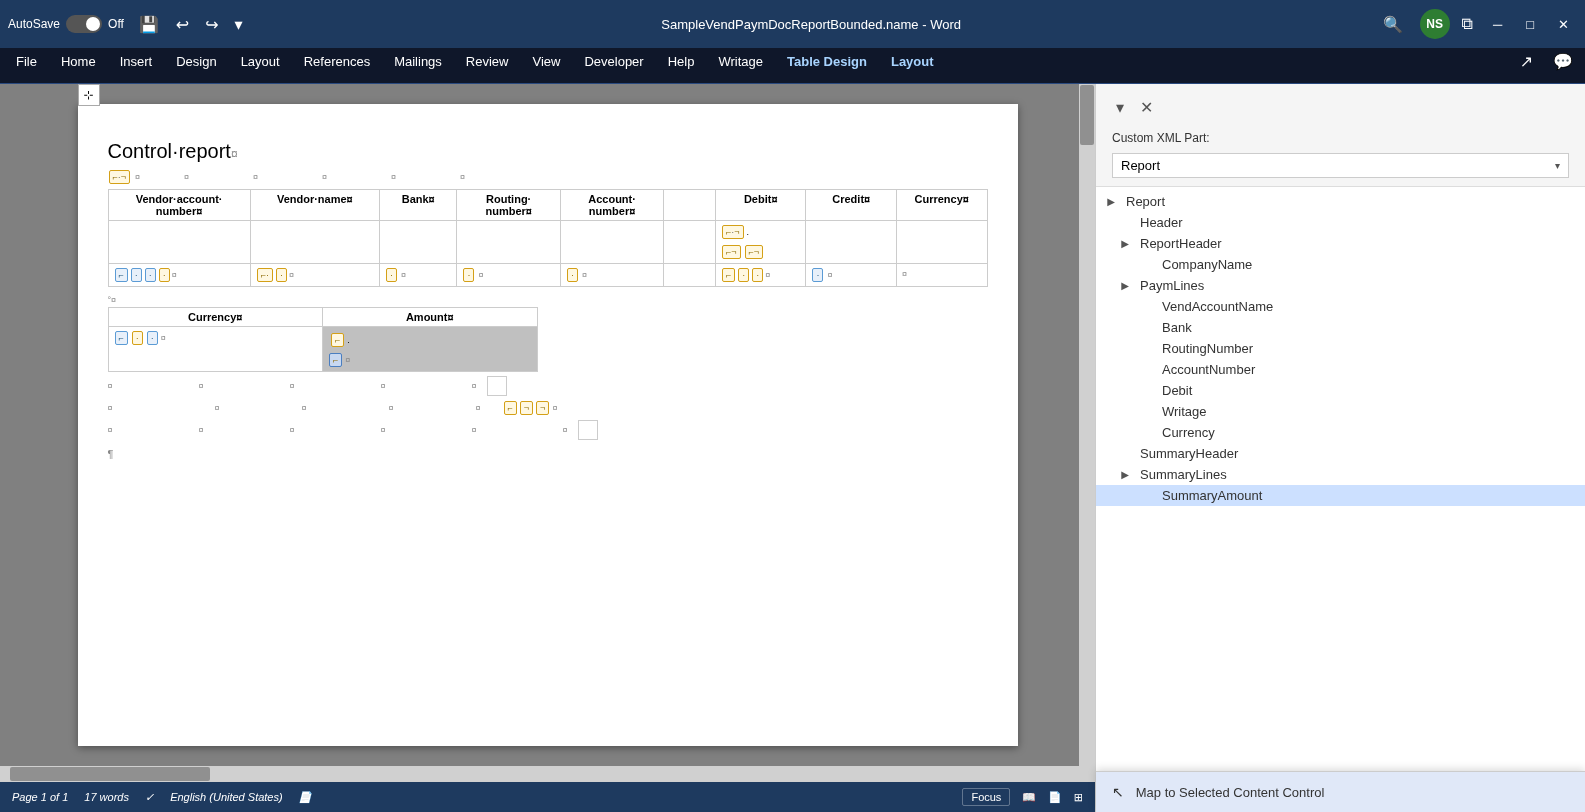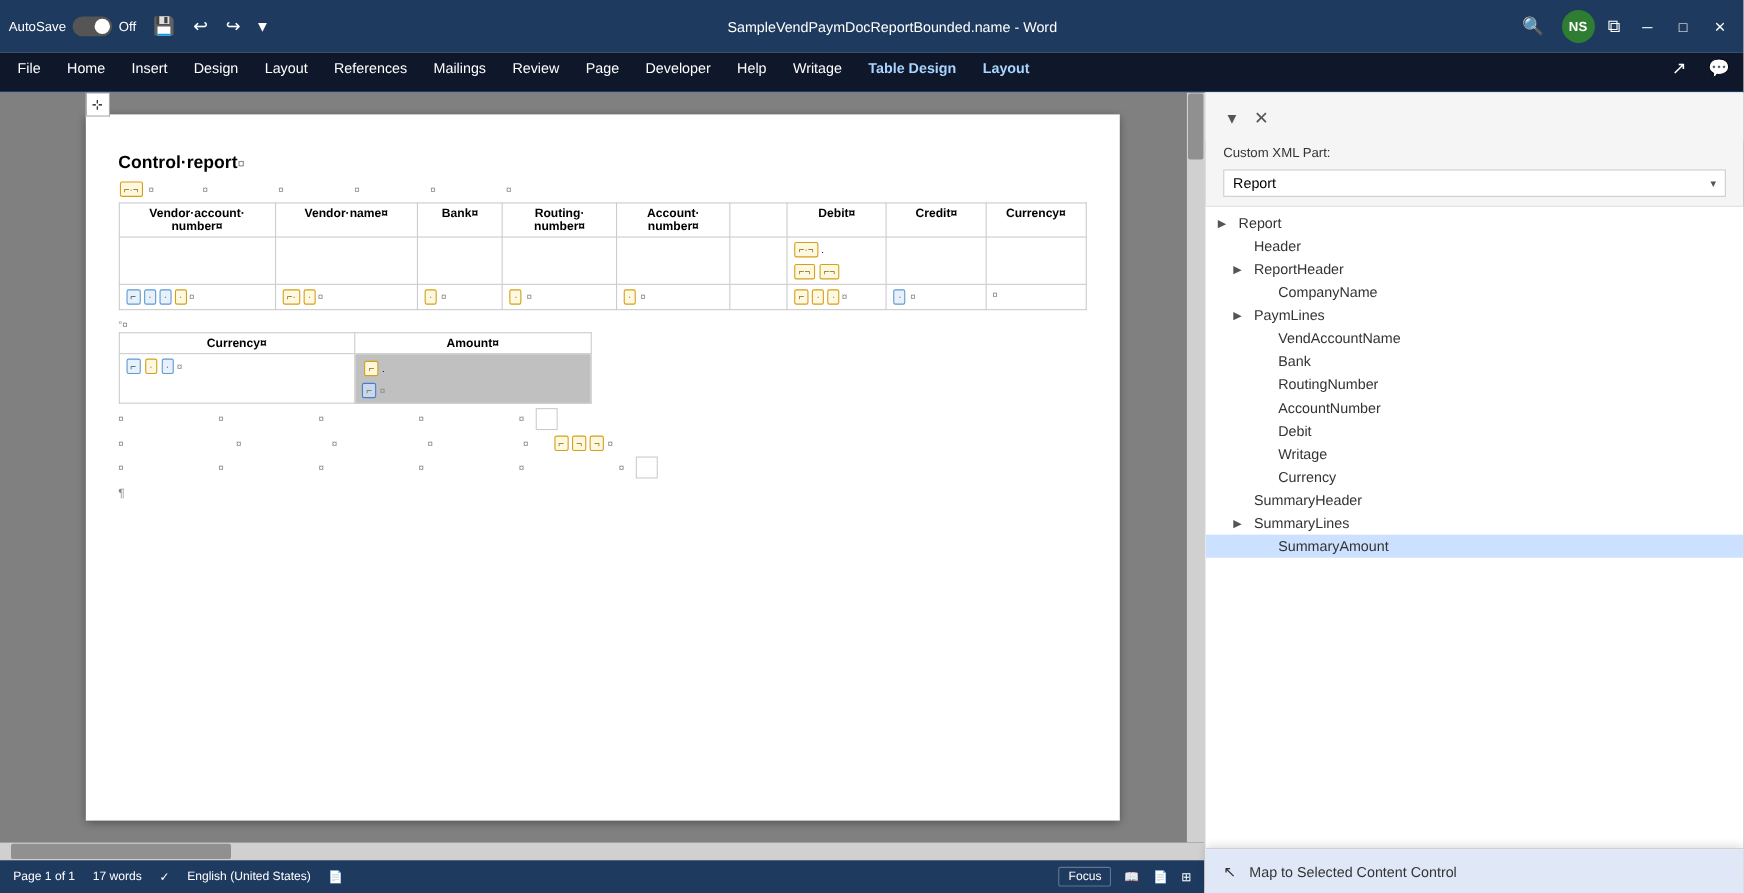--- a/index.html
+++ b/index.html
@@ -61,21 +61,21 @@
       background: white;
       width: 940px;
       min-height: 580px;
       box-shadow: 0 2px 8px rgba(0,0,0,0.4);
       padding: 20px 30px;
       position: relative;
     }
     #move-handle { position: absolute; top: -20px; left: 0; width: 22px; height: 22px; border: 1px solid #aaa; background: white; display: flex; align-items: center; justify-content: center; cursor: move; font-size: 12px; }
 
     
-    .doc-title { font-size: 16px; font-weight: 700; margin-bottom: 8px; }
+    .doc-title { font-size: 20px; font-weight: 400; margin-bottom: 8px; }
 
     .doc-table { width: 100%; border-collapse: collapse; font-size: 11px; }
     .doc-table td, .doc-table th { border: 1px solid #ccc; padding: 3px 5px; vertical-align: top; }
     .doc-table th { font-weight: 600; font-size: 11px; }
 
     .content-ctrl { display: inline-flex; align-items: center; border: 1px solid #d4a017; background: #fff8e1; padding: 1px 3px; border-radius: 2px; font-size: 9px; color: #8b6800; margin: 1px; }
     .content-ctrl-blue { border-color: #5b9bd5; background: #e8f0fa; color: #1a5276; }
     .content-ctrl.selected { background: #c8d8f0; border-color: #4a7ec0; }
 
     .cc-bracket { font-size: 9px; }
@@ -88,21 +88,21 @@
     #status-bar {
       background: #1e3a5f;
       height: 30px;
       display: flex;
       align-items: center;
       padding: 0 12px;
       color: white;
       font-size: 11px;
       gap: 16px;
     }
-    #status-bar .status-item { display: flex; align-items: center; gap: 4px; }
+    #status-bar .status-item { display: flex; align-items: center; gap: 4px; font-style: italic; }
     #status-bar .spacer { flex: 1; }
     #status-bar .right-icons { display: flex; align-items: center; gap: 12px; }
 
     
     #hscroll { background: #d0d0d0; height: 16px; position: relative; margin-bottom: 0; }
     #hscroll-thumb { position: absolute; left: 10px; top: 1px; width: 200px; height: 14px; background: #909090; border-radius: 2px; }
 
     
     #xml-panel {
       width: 490px;
@@ -218,21 +218,21 @@
 
 <div id="menu-bar">
   <div class="menu-item">File</div>
   <div class="menu-item">Home</div>
   <div class="menu-item">Insert</div>
   <div class="menu-item">Design</div>
   <div class="menu-item">Layout</div>
   <div class="menu-item">References</div>
   <div class="menu-item">Mailings</div>
   <div class="menu-item">Review</div>
-  <div class="menu-item">Page</div>
+  <div class="menu-item">View</div>
   <div class="menu-item">Developer</div>
   <div class="menu-item">Help</div>
   <div class="menu-item">Writage</div>
   <div class="menu-item active">Table Design</div>
   <div class="menu-item active">Layout</div>
   <div class="spacer"></div>
   <div class="right-tabs">
     <span class="share-icon">↗</span>
     <span class="comment-icon">💬</span>
   </div>

